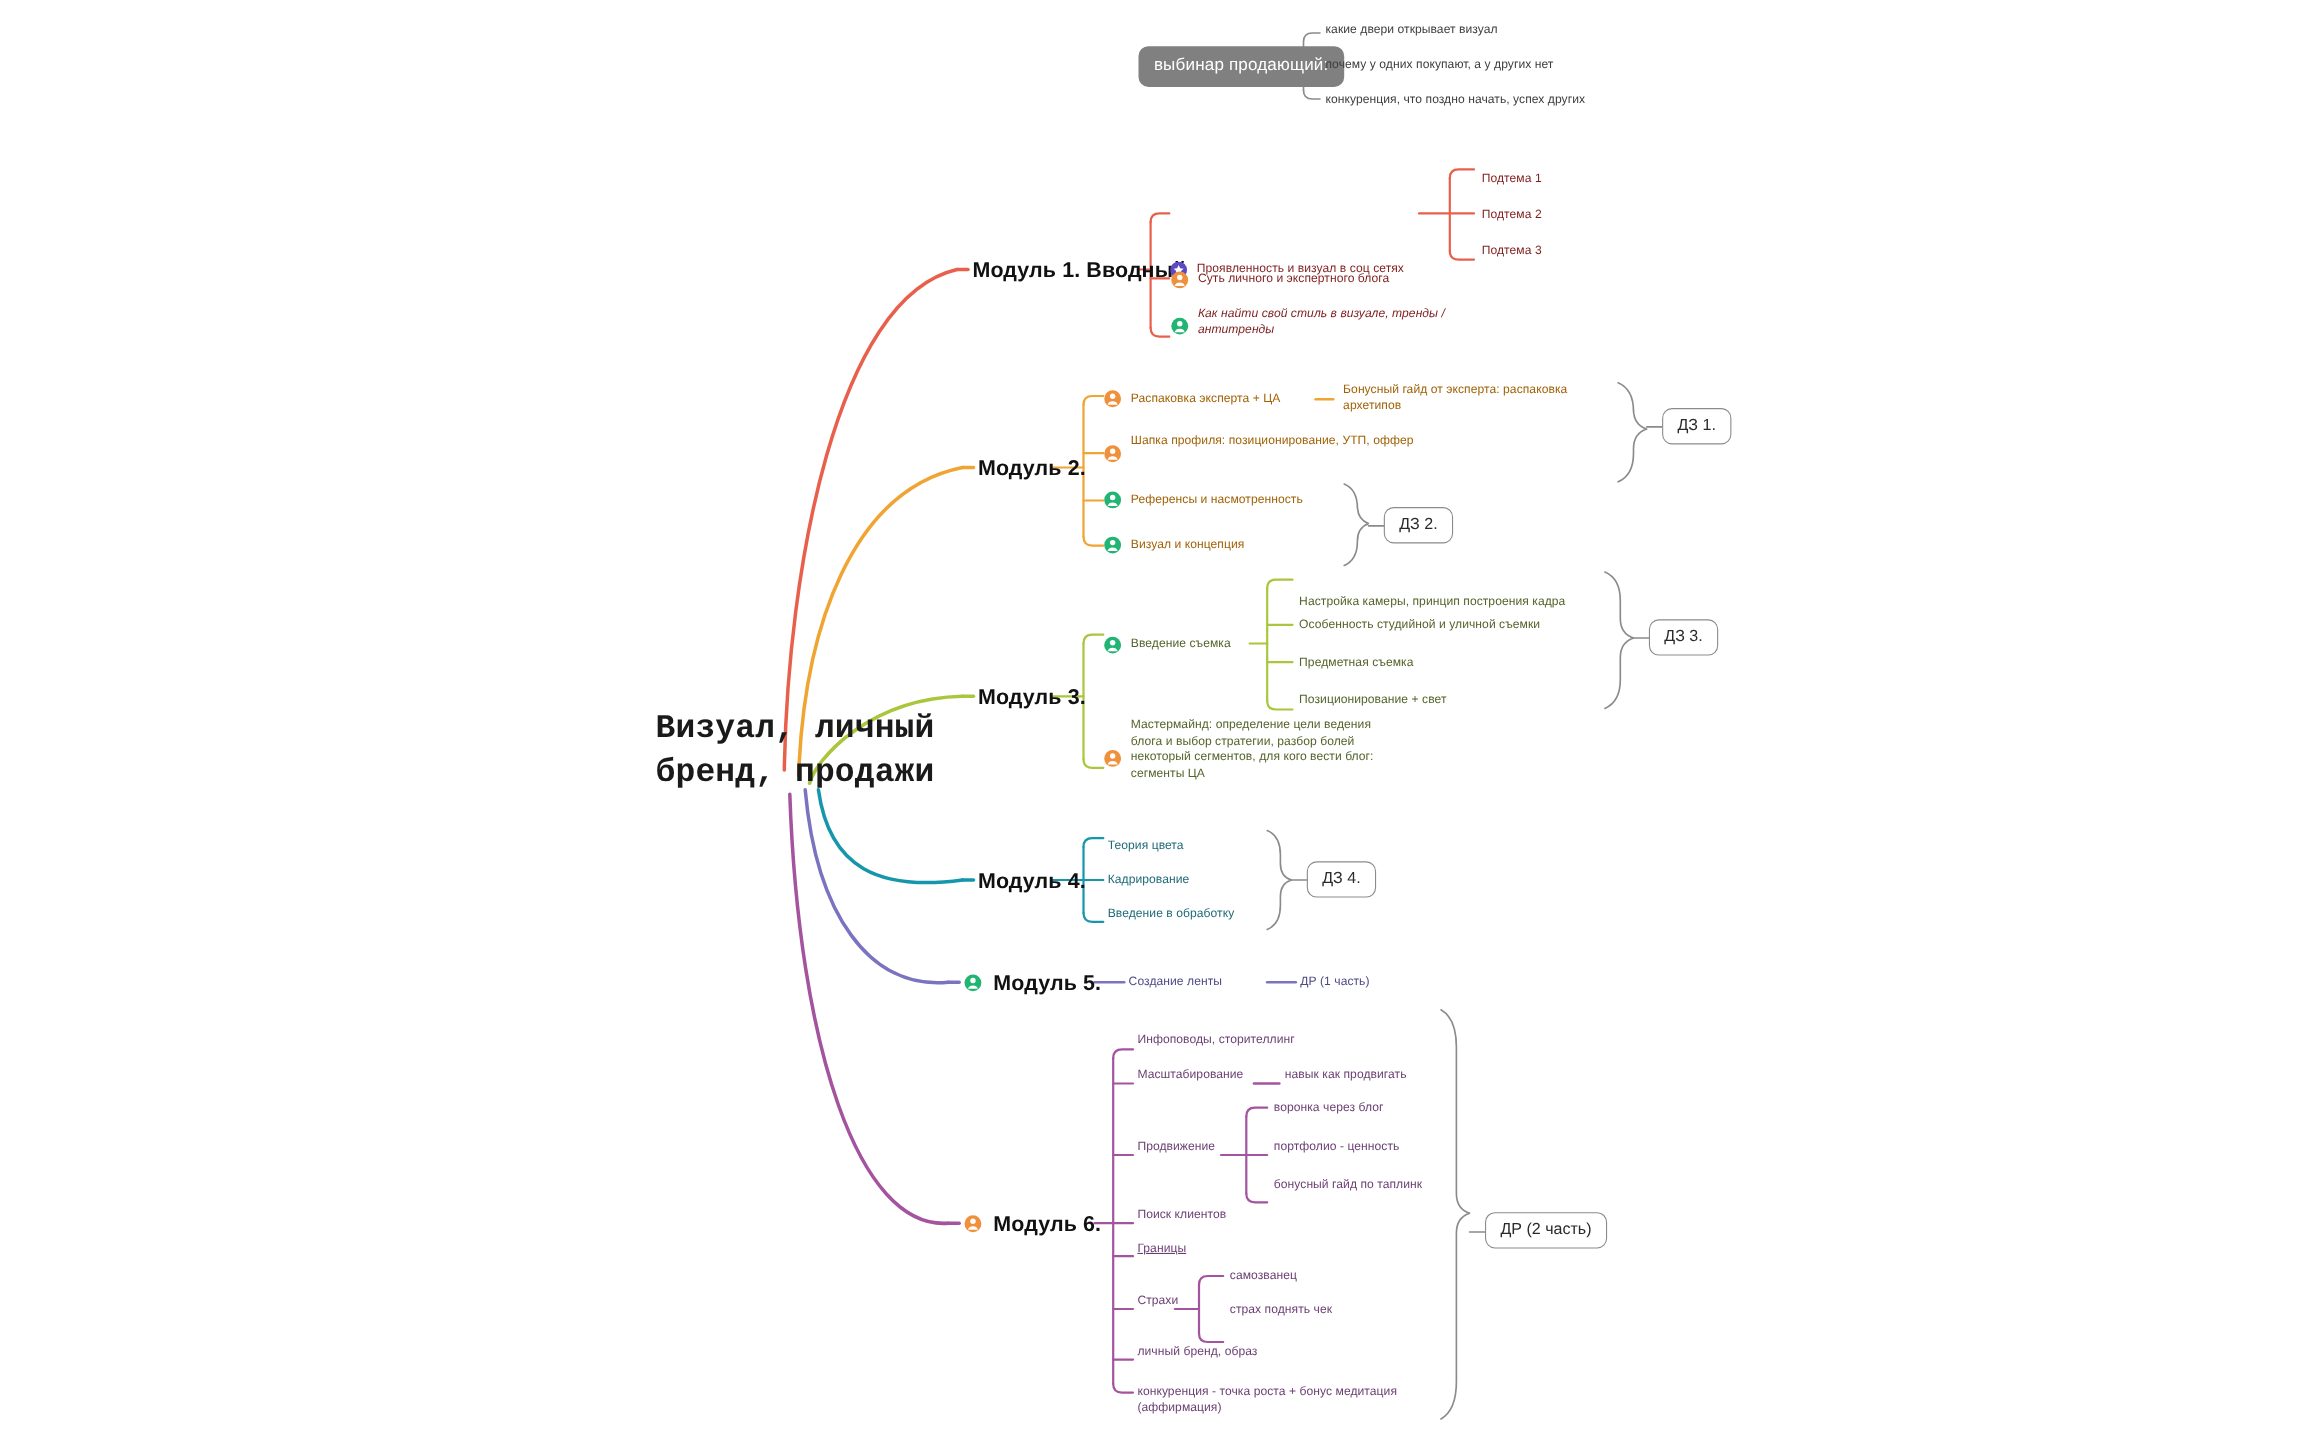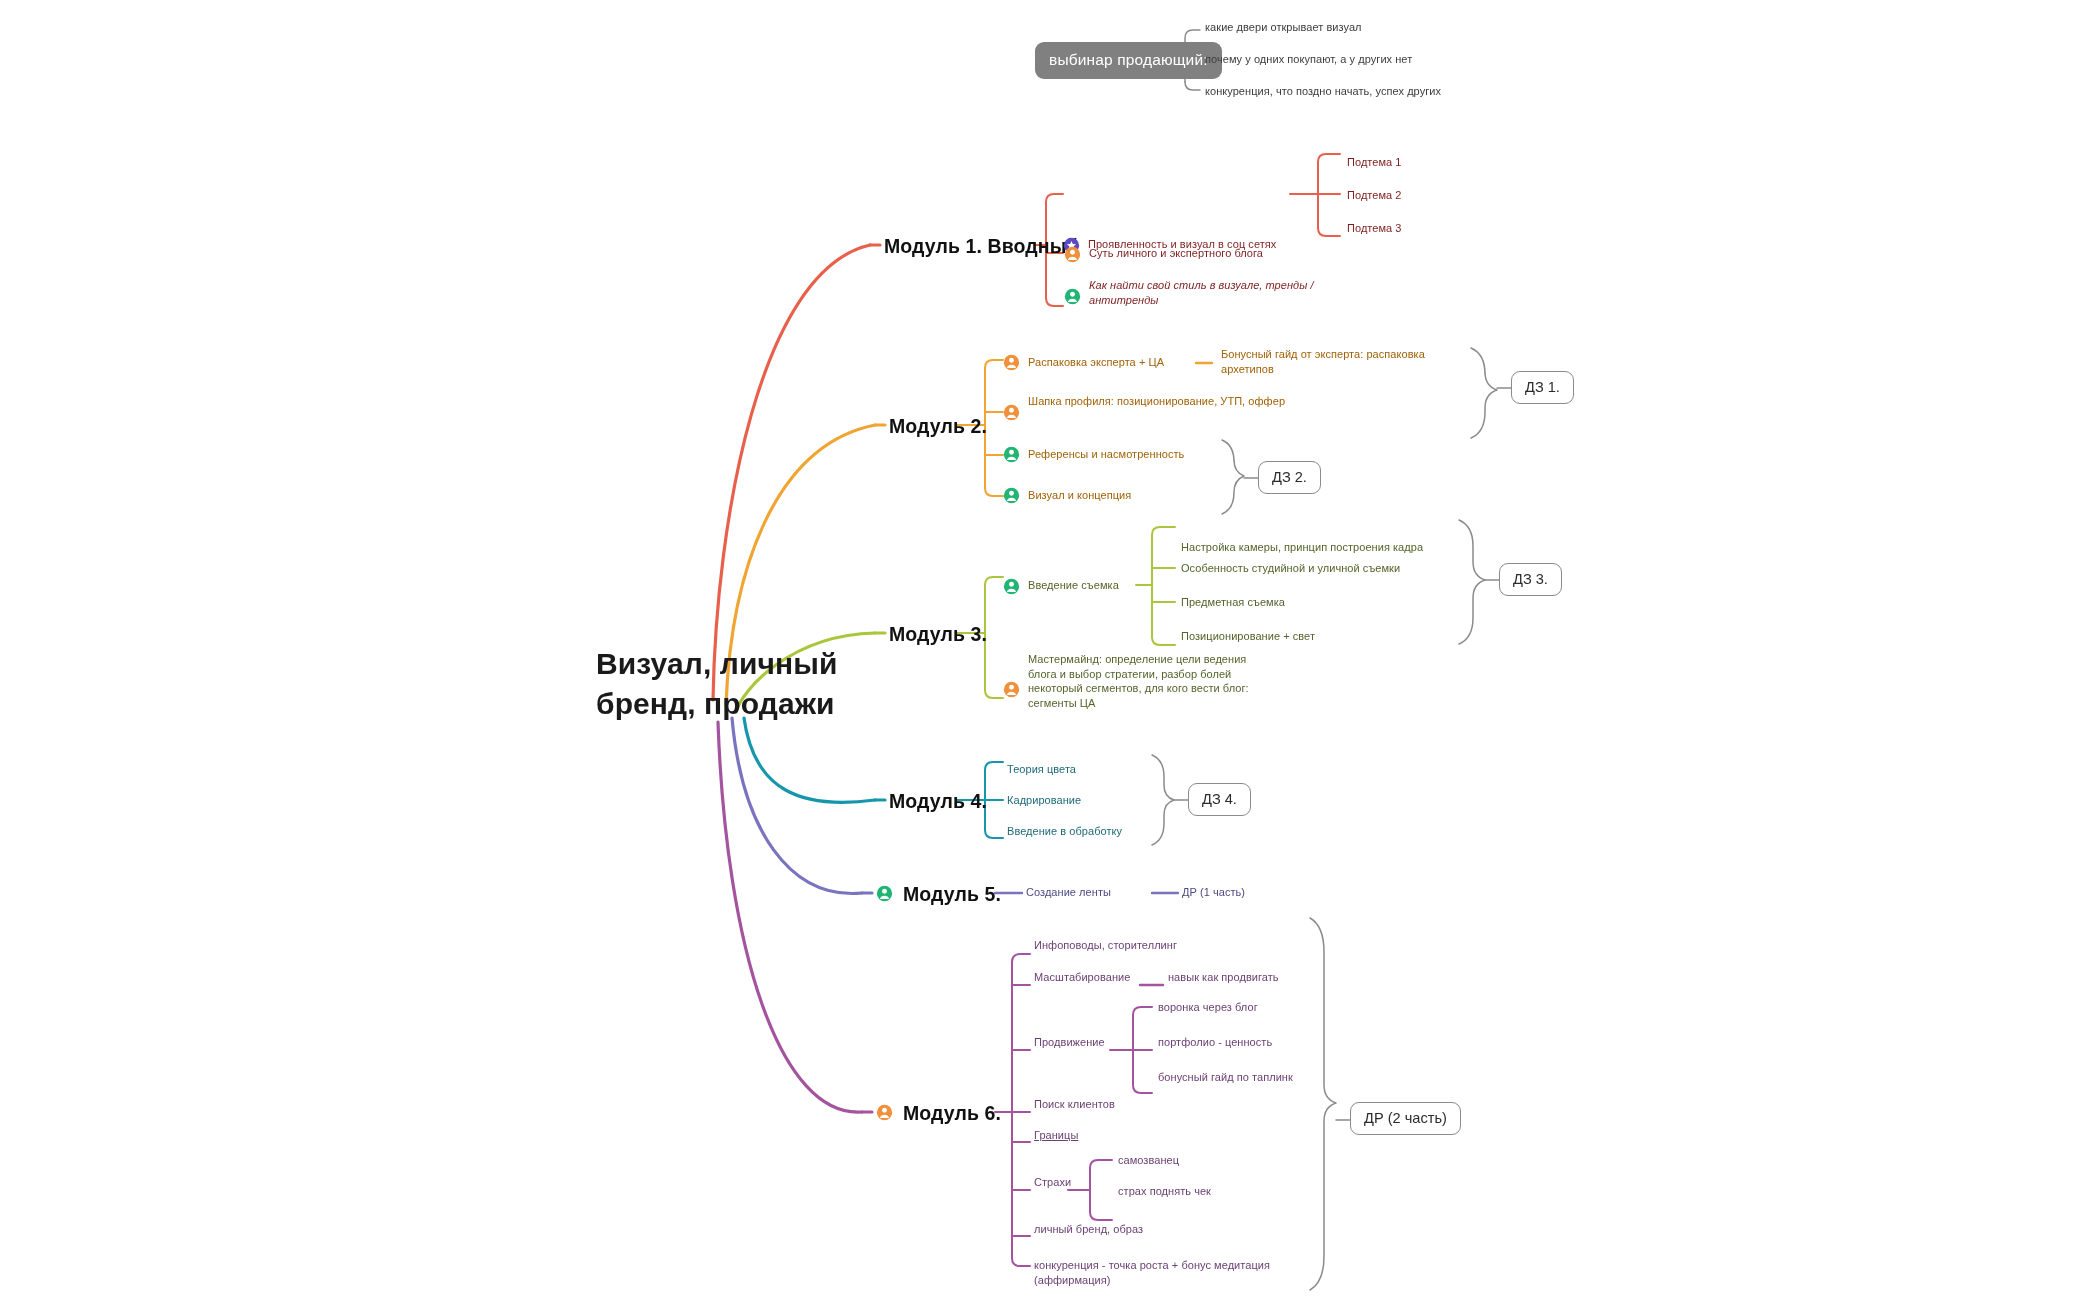--- a/index.html
+++ b/index.html
@@ -211,21 +211,21 @@
 
         <path d="M1152 755 q12 5 12 22 V 785 q0 12 10 15 q-10 3 -10 15 V 823 q0 17 -12 22"></path>
         <path d="M1174 800 H 1188"></path>
 
         <path d="M1310 918 q14 8 14 34 V 1085 q0 14 12 18 q-12 4 -12 18 V 1256 q0 26 -14 34"></path>
         <path d="M1336 1120 H 1350"></path>
       </g>
     </g>
   </svg>
 
-  <div class="node central" style="left:596px; top:644px; width:240px;">
+  <div class="node central" style="left:596px; top:644px; width:240px;font-family:Liberation Mono, monospace;">
     <div>Визуал, личный</div>
     <div>бренд, продажи</div>
   </div>
 
   <div class="pill-gray" style="left:1035px; top:42px;">выбинар продающий:</div>
 
   <div class="node leaf c-gray" style="left:1205px; top:20px;">какие двери открывает визуал</div>
   <div class="node leaf c-gray" style="left:1205px; top:52px;">почему у одних покупают, а у других нет</div>
   <div class="node leaf c-gray wrap" style="left:1205px; top:84px; width:250px;">
     <span>конкуренция, что поздно начать, успех</span>

